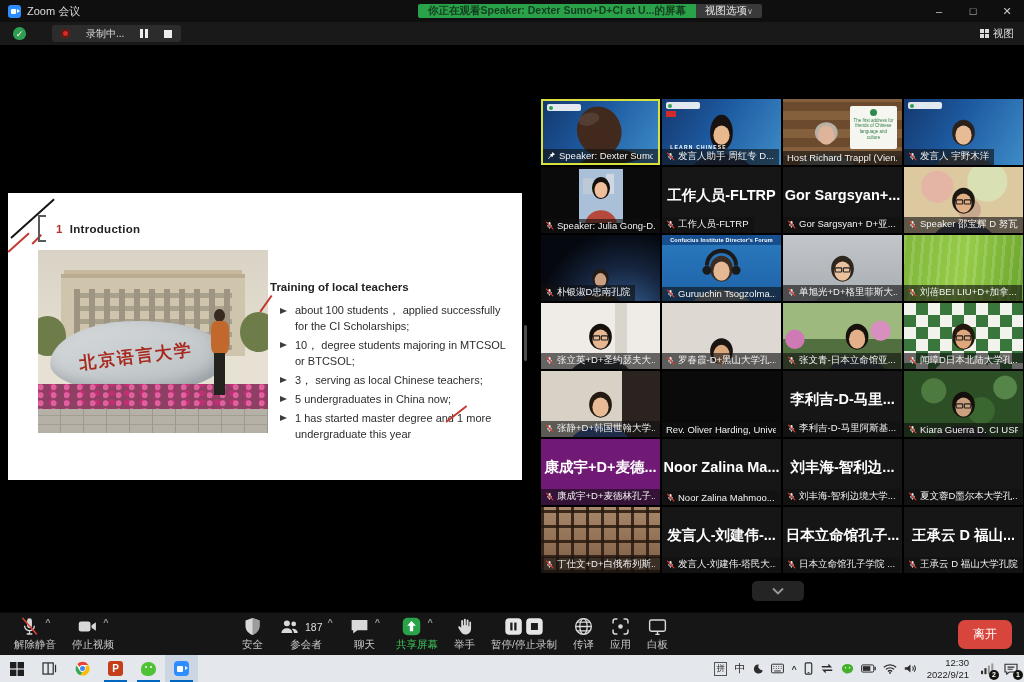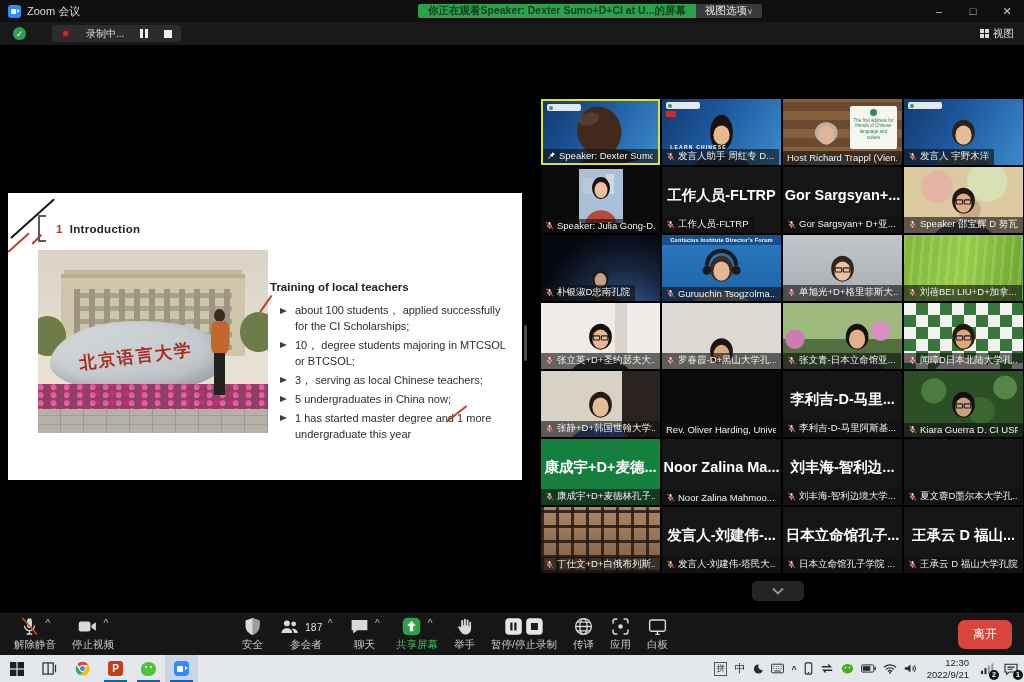--- a/index.html
+++ b/index.html
@@ -520,21 +520,21 @@
         </svg>
         <div class="plabel">
           <svg width="9" height="9" viewBox="0 0 24 24">
             <path fill="#eee" d="M12 2.5A2.8 2.8 0 0 1 14.8 5.3v5.9a2.8 2.8 0 0 1-5.6 0V5.3A2.8 2.8 0 0 1 12 2.5z"></path>
             <path fill="none" stroke="#eee" stroke-width="2" d="M6.4 11.2a5.6 5.6 0 0 0 11.2 0M12 16.8v4"></path>
             <path stroke="#e23c30" stroke-width="3" stroke-linecap="round" d="M4 3l17 18"></path>
           </svg>
           <span class="ptext">Kiara Guerra D. CI USFQ</span>
         </div>
       </div>
-      <div class="tile" style="background: #15803d; text-decoration: underline;">
+      <div class="tile" style="background: #701a75; text-decoration: underline;">
         <div class="bigname">康成宇+D+麦德...</div>
         <div class="plabel">
           <svg width="9" height="9" viewBox="0 0 24 24">
             <path fill="#eee" d="M12 2.5A2.8 2.8 0 0 1 14.8 5.3v5.9a2.8 2.8 0 0 1-5.6 0V5.3A2.8 2.8 0 0 1 12 2.5z"></path>
             <path fill="none" stroke="#eee" stroke-width="2" d="M6.4 11.2a5.6 5.6 0 0 0 11.2 0M12 16.8v4"></path>
             <path stroke="#e23c30" stroke-width="3" stroke-linecap="round" d="M4 3l17 18"></path>
           </svg>
           <span class="ptext">康成宇+D+麦德林孔子...</span>
         </div>
       </div>

